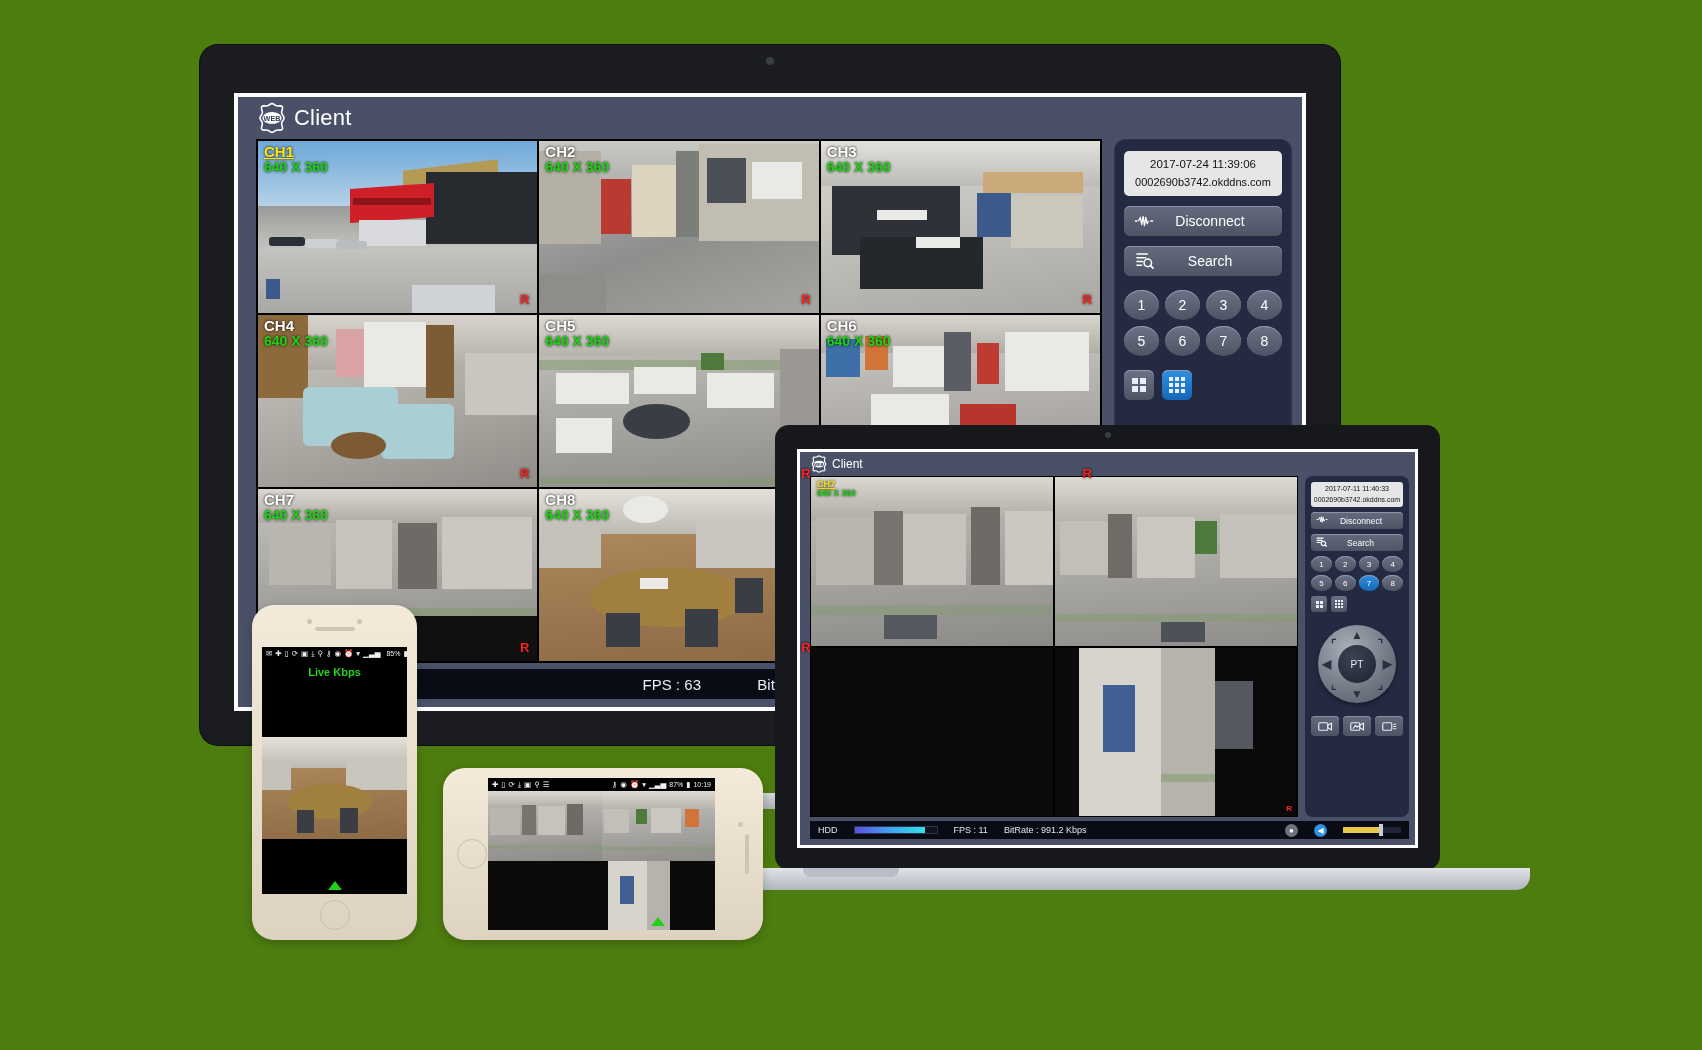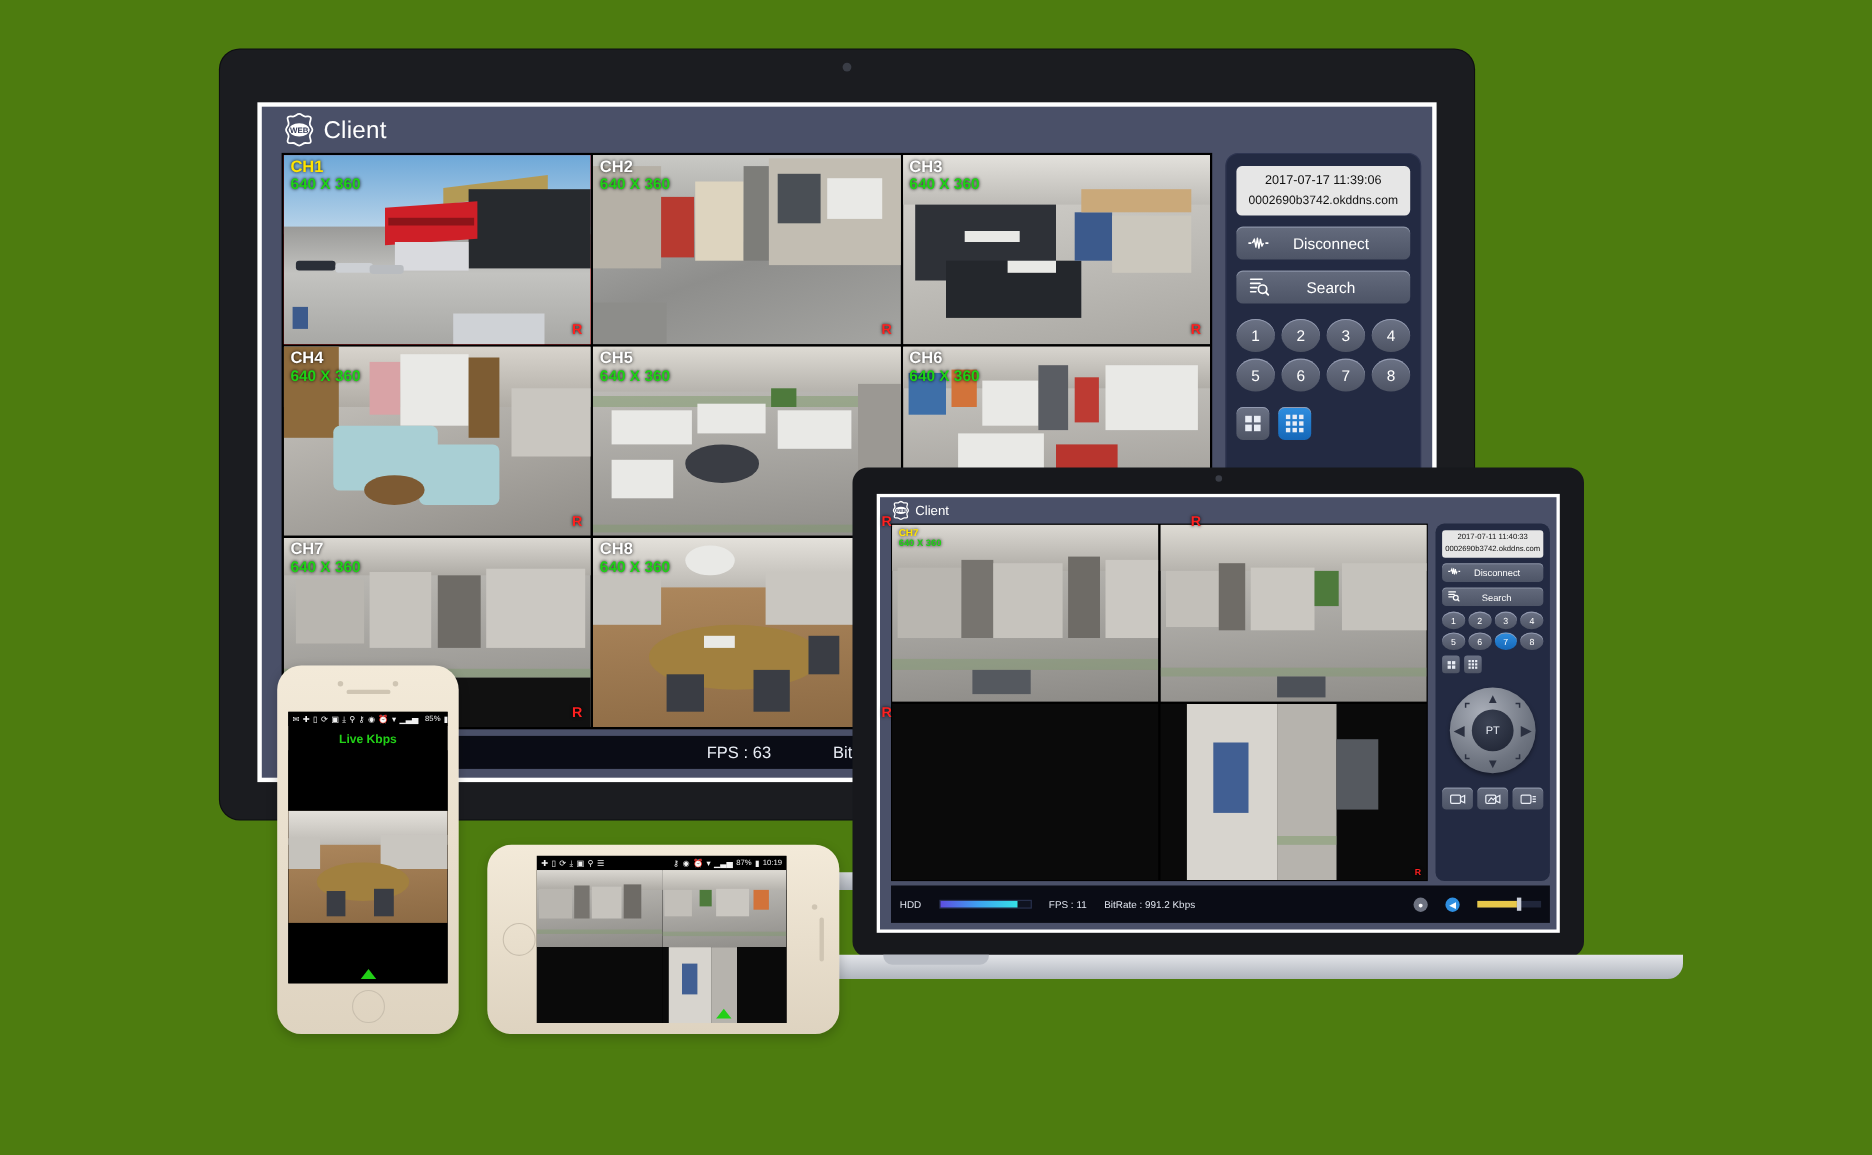--- a/index.html
+++ b/index.html
@@ -24,21 +24,21 @@
   .wc-body { flex:1; display:flex; padding:0 10px 0 18px; gap:12px; min-height:0; }
 
   
   .grid-wrap { flex:1; background:#000; padding:2px; min-width:0; }
   .grid3 { width:100%; height:100%; display:grid; grid-template-columns:repeat(3,1fr);
       grid-template-rows:repeat(3,1fr); gap:2px; }
   .cell { position:relative; overflow:hidden; background:#0a0a0a; }
   .cell.sel { outline:3px solid #e8191e; outline-offset:-3px; z-index:3; }
   .cell .lbl { position:absolute; left:6px; top:3px; z-index:2; line-height:1.05; pointer-events:none; }
   .cell .ch { font-size:15px; font-weight:bold; color:#ffffff; text-shadow:0 0 3px #000; }
-  .cell .ch.hl { color:#ffe400; }
+  .cell .ch.hl { color:#ffe400;text-decoration:underline; }
   .cell .res { font-size:14px; font-weight:bold; color:#1ed215; text-shadow:0 0 3px #000; }
   .cell .rec { position:absolute; right:8px; bottom:6px; color:#ff2020; font-weight:bold;
       font-size:13px; text-shadow:0 0 3px #000; z-index:2; }
 
   
   .statusbar { height:30px; background:#0a0c15; color:#e9edf5; display:flex; align-items:center;
       justify-content:center; gap:56px; font-size:15px; flex:none; margin:6px 10px 8px 18px; }
   .statusbar .sval { letter-spacing:.2px; }
 
   
@@ -86,21 +86,21 @@
   .lt-header { height:24px; display:flex; align-items:center; padding-left:10px; flex:none; }
   .lt-logo { width:18px; height:18px; flex:none; }
   .lt-title { color:#fff; font-size:12px; margin-left:4px; }
   .lt-body { flex:1; display:flex; padding:0 6px 0 10px; gap:7px; min-height:0; }
   .lt-gridwrap { flex:1; background:#000; padding:1px; min-width:0; }
   .grid2 { width:100%; height:100%; display:grid; grid-template-columns:repeat(2,1fr);
       grid-template-rows:repeat(2,1fr); gap:2px; }
   .lt-cell .ch { font-size:9px; }
   .lt-cell .res { font-size:8.5px; }
   .lt-cell .rec { font-size:8px; right:5px; bottom:3px; }
-  .lt-status { height:34px; background:#0a0c15; color:#dfe4ee; display:flex; align-items:center;
+  .lt-status { height:18px; background:#0a0c15; color:#dfe4ee; display:flex; align-items:center;
       font-size:9px; padding:0 8px; gap:16px; margin:4px 6px 6px 10px; flex:none; }
   .hddbar { width:84px; height:8px; background:#0f1320; border:1px solid #2a3350; }
   .hddbar span { display:block; height:100%; width:86%;
       background:linear-gradient(90deg,#5d4ee0,#3ea3f0,#35e0e6); }
   .lt-spacer { flex:1; }
   .rnd { width:13px; height:13px; border-radius:50%; display:flex; align-items:center;
       justify-content:center; font-size:8px; color:#fff; }
   .volbar { width:58px; height:6px; background:#20263a; position:relative; }
   .volbar span { position:absolute; left:0; top:0; height:100%; width:62%; background:#e7c84a; }
   .volbar b { position:absolute; left:62%; top:-3px; width:4px; height:12px; background:#c8cdd8; }
@@ -413,21 +413,21 @@
                   <div class="res"></div>
                 </div>
                 <div class="rec"></div>
               </div>
 
             </div>
           </div>
 
           <div class="ctrl">
             <div class="infobox">
-              <div>2017-07-17 11:39:06</div>
+              <div>2017-07-24 11:39:06</div>
               <div class="dom">0002690b3742.okddns.com</div>
             </div>
 
             <div class="btn">
               <span class="ic">
                 <svg viewBox="0 0 22 14" width="20" height="14">
                   <path d="M1 7h3M18 7h3" stroke="#fff" stroke-width="1.6"></path>
                   <path d="M5 7l2-4 1.5 8L10 2l1.5 10L13 3l1.5 7L16 7" fill="none" stroke="#fff" stroke-width="1.4" stroke-linejoin="round"></path>
                 </svg>
               </span>

